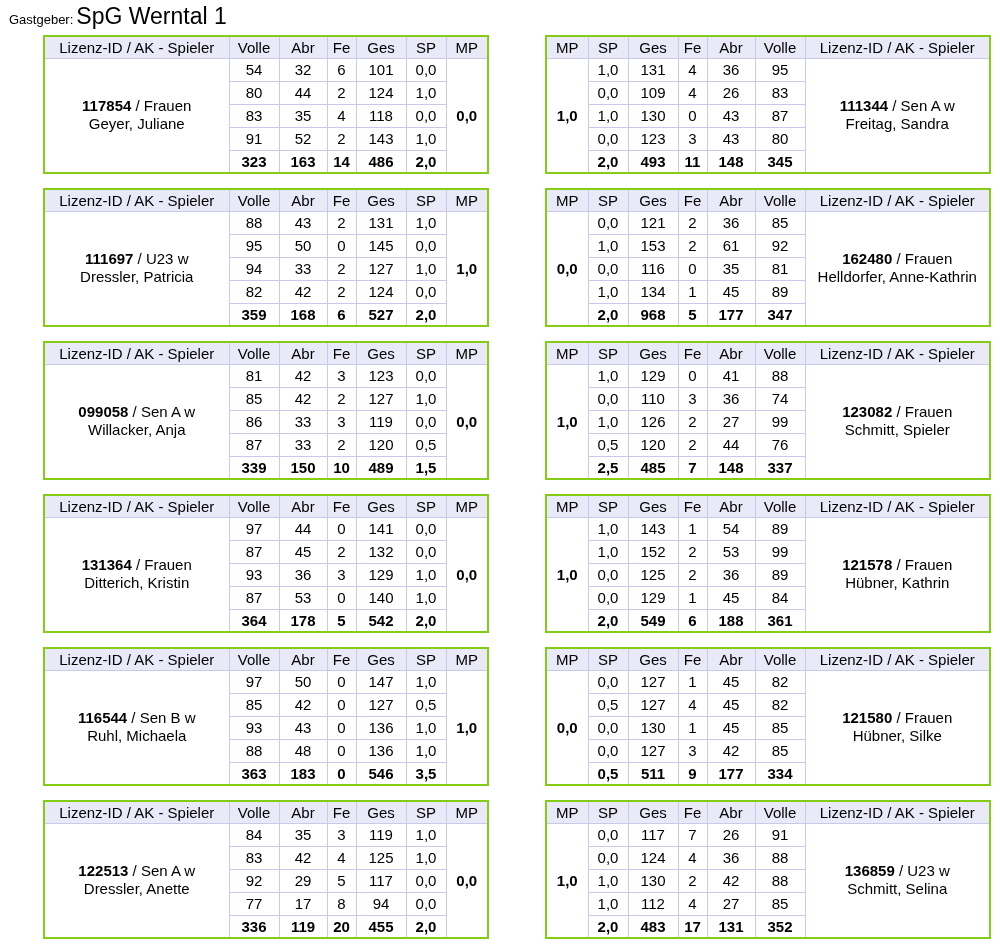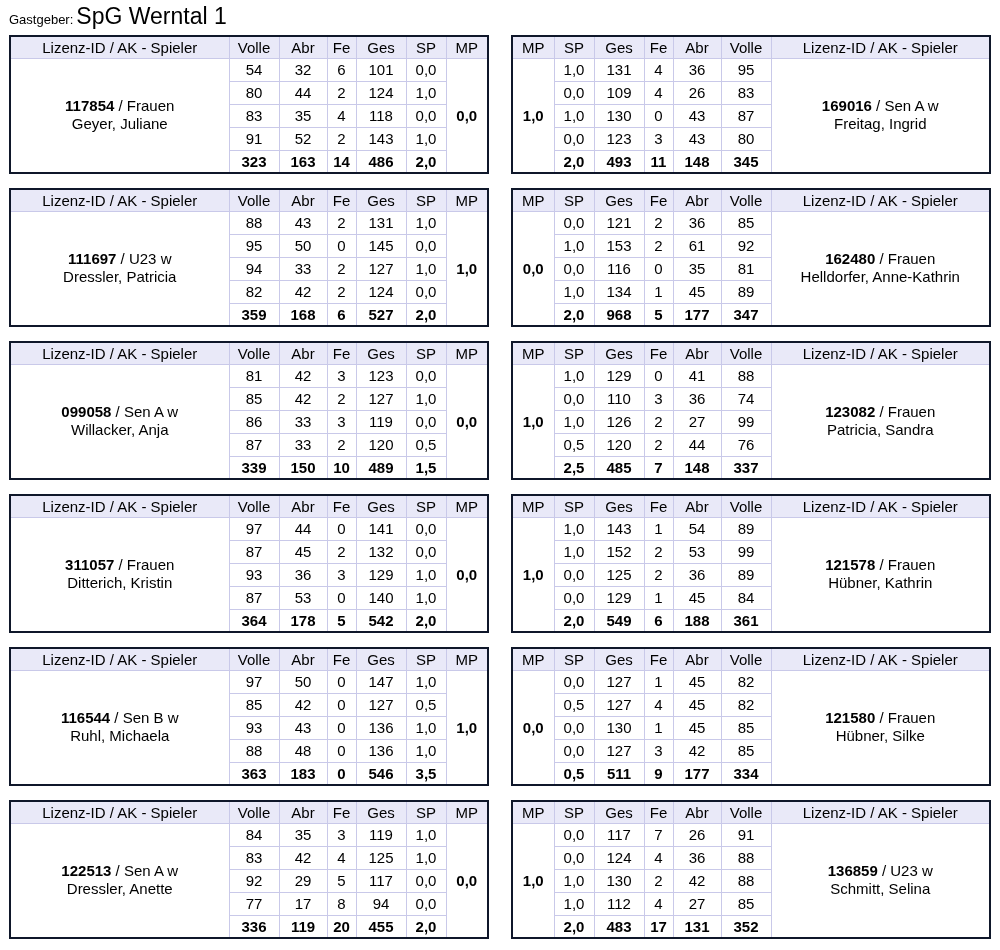--- a/index.html
+++ b/index.html
@@ -21,21 +21,22 @@
 
   .block-row {
     display: flex; gap: 22px;
     padding: 0 9px;
     margin-bottom: 14px;
   }
   table.score {
     flex: 1;
     border-collapse: collapse;
     table-layout: fixed;
-    border: 2px solid #0f172a;
+    border: 2px solid #84cc16;
+    margin-left: 34px;
   }
   table.score th, table.score td {
     border: 1px solid #c9c9e9;
     padding: 0 2px;
     text-align: center;
     font-size: 15px;
     overflow: hidden;
     white-space: nowrap;
   }
   table.score th {
@@ -154,22 +155,22 @@
           <th>Lizenz-ID / AK - Spieler</th>
         </tr>
         <tr>
           <td class="mpcell" rowspan="5">1,0</td>
           <td>1,0</td>
           <td>131</td>
           <td>4</td>
           <td>36</td>
           <td>95</td>
           <td class="name" rowspan="5">
-            <span class="pid">169016</span> <span>/ Sen A w</span><br>
-            <span>Freitag, Ingrid</span>
+            <span class="pid">111344</span> <span>/ Sen A w</span><br>
+            <span>Freitag, Sandra</span>
           </td>
         </tr>
         <tr>
           <td>0,0</td>
           <td>109</td>
           <td>4</td>
           <td>26</td>
           <td>83</td>
         </tr>
         <tr>
@@ -415,21 +416,21 @@
         </tr>
         <tr>
           <td class="mpcell" rowspan="5">1,0</td>
           <td>1,0</td>
           <td>129</td>
           <td>0</td>
           <td>41</td>
           <td>88</td>
           <td class="name" rowspan="5">
             <span class="pid">123082</span> <span>/ Frauen</span><br>
-            <span>Patricia, Sandra</span>
+            <span>Schmitt, Spieler</span>
           </td>
         </tr>
         <tr>
           <td>0,0</td>
           <td>110</td>
           <td>3</td>
           <td>36</td>
           <td>74</td>
         </tr>
         <tr>
@@ -475,21 +476,21 @@
           <th>Lizenz-ID / AK - Spieler</th>
           <th>Volle</th>
           <th>Abr</th>
           <th>Fe</th>
           <th>Ges</th>
           <th>SP</th>
           <th>MP</th>
         </tr>
         <tr>
           <td class="name" rowspan="5">
-            <span class="pid">311057</span> <span>/ Frauen</span><br>
+            <span class="pid">131364</span> <span>/ Frauen</span><br>
             <span>Ditterich, Kristin</span>
           </td>
           <td>97</td>
           <td>44</td>
           <td>0</td>
           <td>141</td>
           <td>0,0</td>
           <td class="mpcell" rowspan="5">0,0</td>
         </tr>
         <tr>

